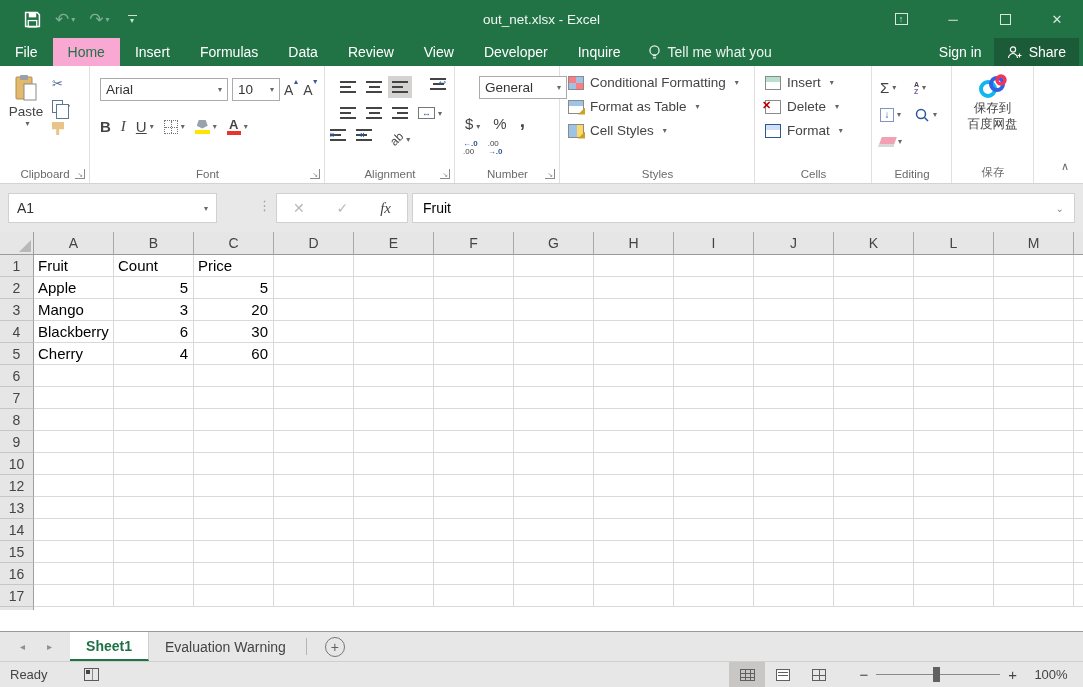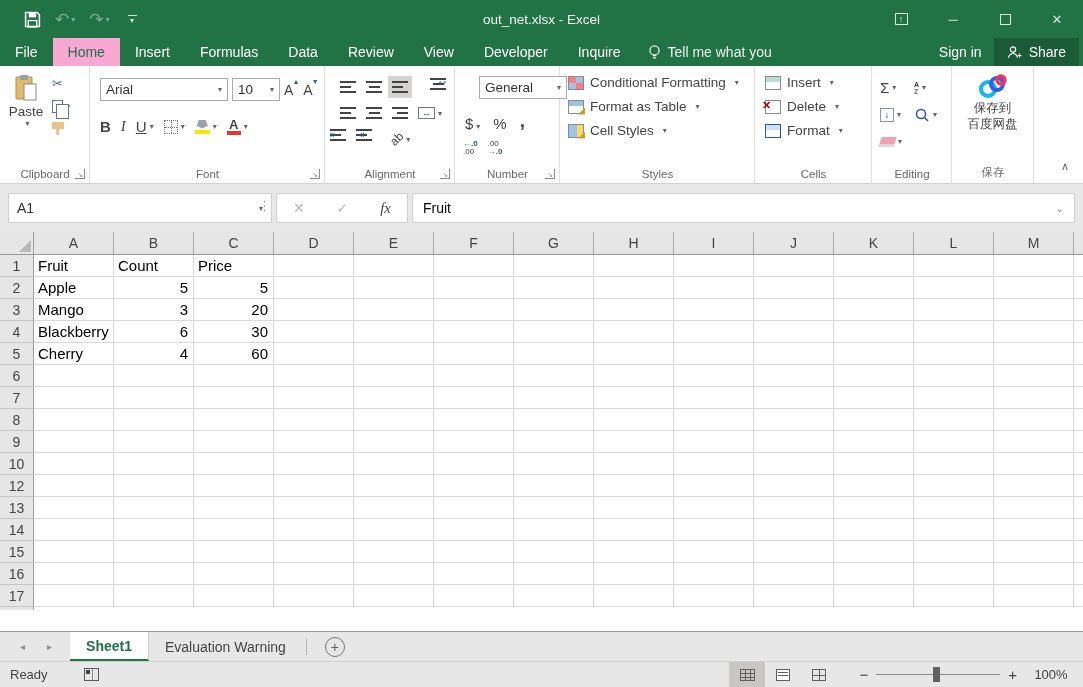--- a/index.html
+++ b/index.html
@@ -126,21 +126,21 @@
 
   
   .g-save { width:82px; }
   .save-btn { position:absolute; left:0; right:0; top:6px; text-align:center; }
   .save-btn .zh { font-size:12.5px; color:#444; line-height:16px; }
 
   .collapse { position:absolute; right:14px; bottom:10px; font-size:11px; color:#666; }
 
   
   .fstrip { position:absolute; left:0; top:184px; width:100%; height:48px; background:#e8e8e8; }
-  .namebox { position:absolute; left:8px; top:9px; width:264px; height:30px; background:#fff; border:1px solid #d0d0d0; display:flex; align-items:center; padding:0 8px; font-size:14px; color:#333; }
+  .namebox { position:absolute; left:8px; top:9px; width:209px; height:30px; background:#fff; border:1px solid #d0d0d0; display:flex; align-items:center; padding:0 8px; font-size:14px; color:#333; }
   .namebox .caret { margin-left:auto; }
   .fdots { position:absolute; left:258px; top:14px; color:#9a9a9a; font-size:13px; letter-spacing:0; }
   .fbtns { position:absolute; left:276px; top:9px; width:132px; height:30px; background:#fff; border:1px solid #d0d0d0; display:flex; align-items:center; justify-content:space-around; }
   .fbtns .x, .fbtns .ck { color:#b8b8b8; font-size:14px; }
   .fx { font-family:"Liberation Serif", serif; font-style:italic; font-size:15px; color:#444; }
   .finput { position:absolute; left:412px; top:9px; right:8px; height:30px; background:#fff; border:1px solid #d0d0d0; display:flex; align-items:center; padding:0 10px; font-size:14px; color:#000; }
   .finput .caret { margin-left:auto; color:#8a8a8a; font-size:10px; }
 
   
   .grid { position:absolute; left:0; top:232px; width:100%; height:400px; background:#fff; border-bottom:1px solid #9a9a9a; overflow:hidden; }

